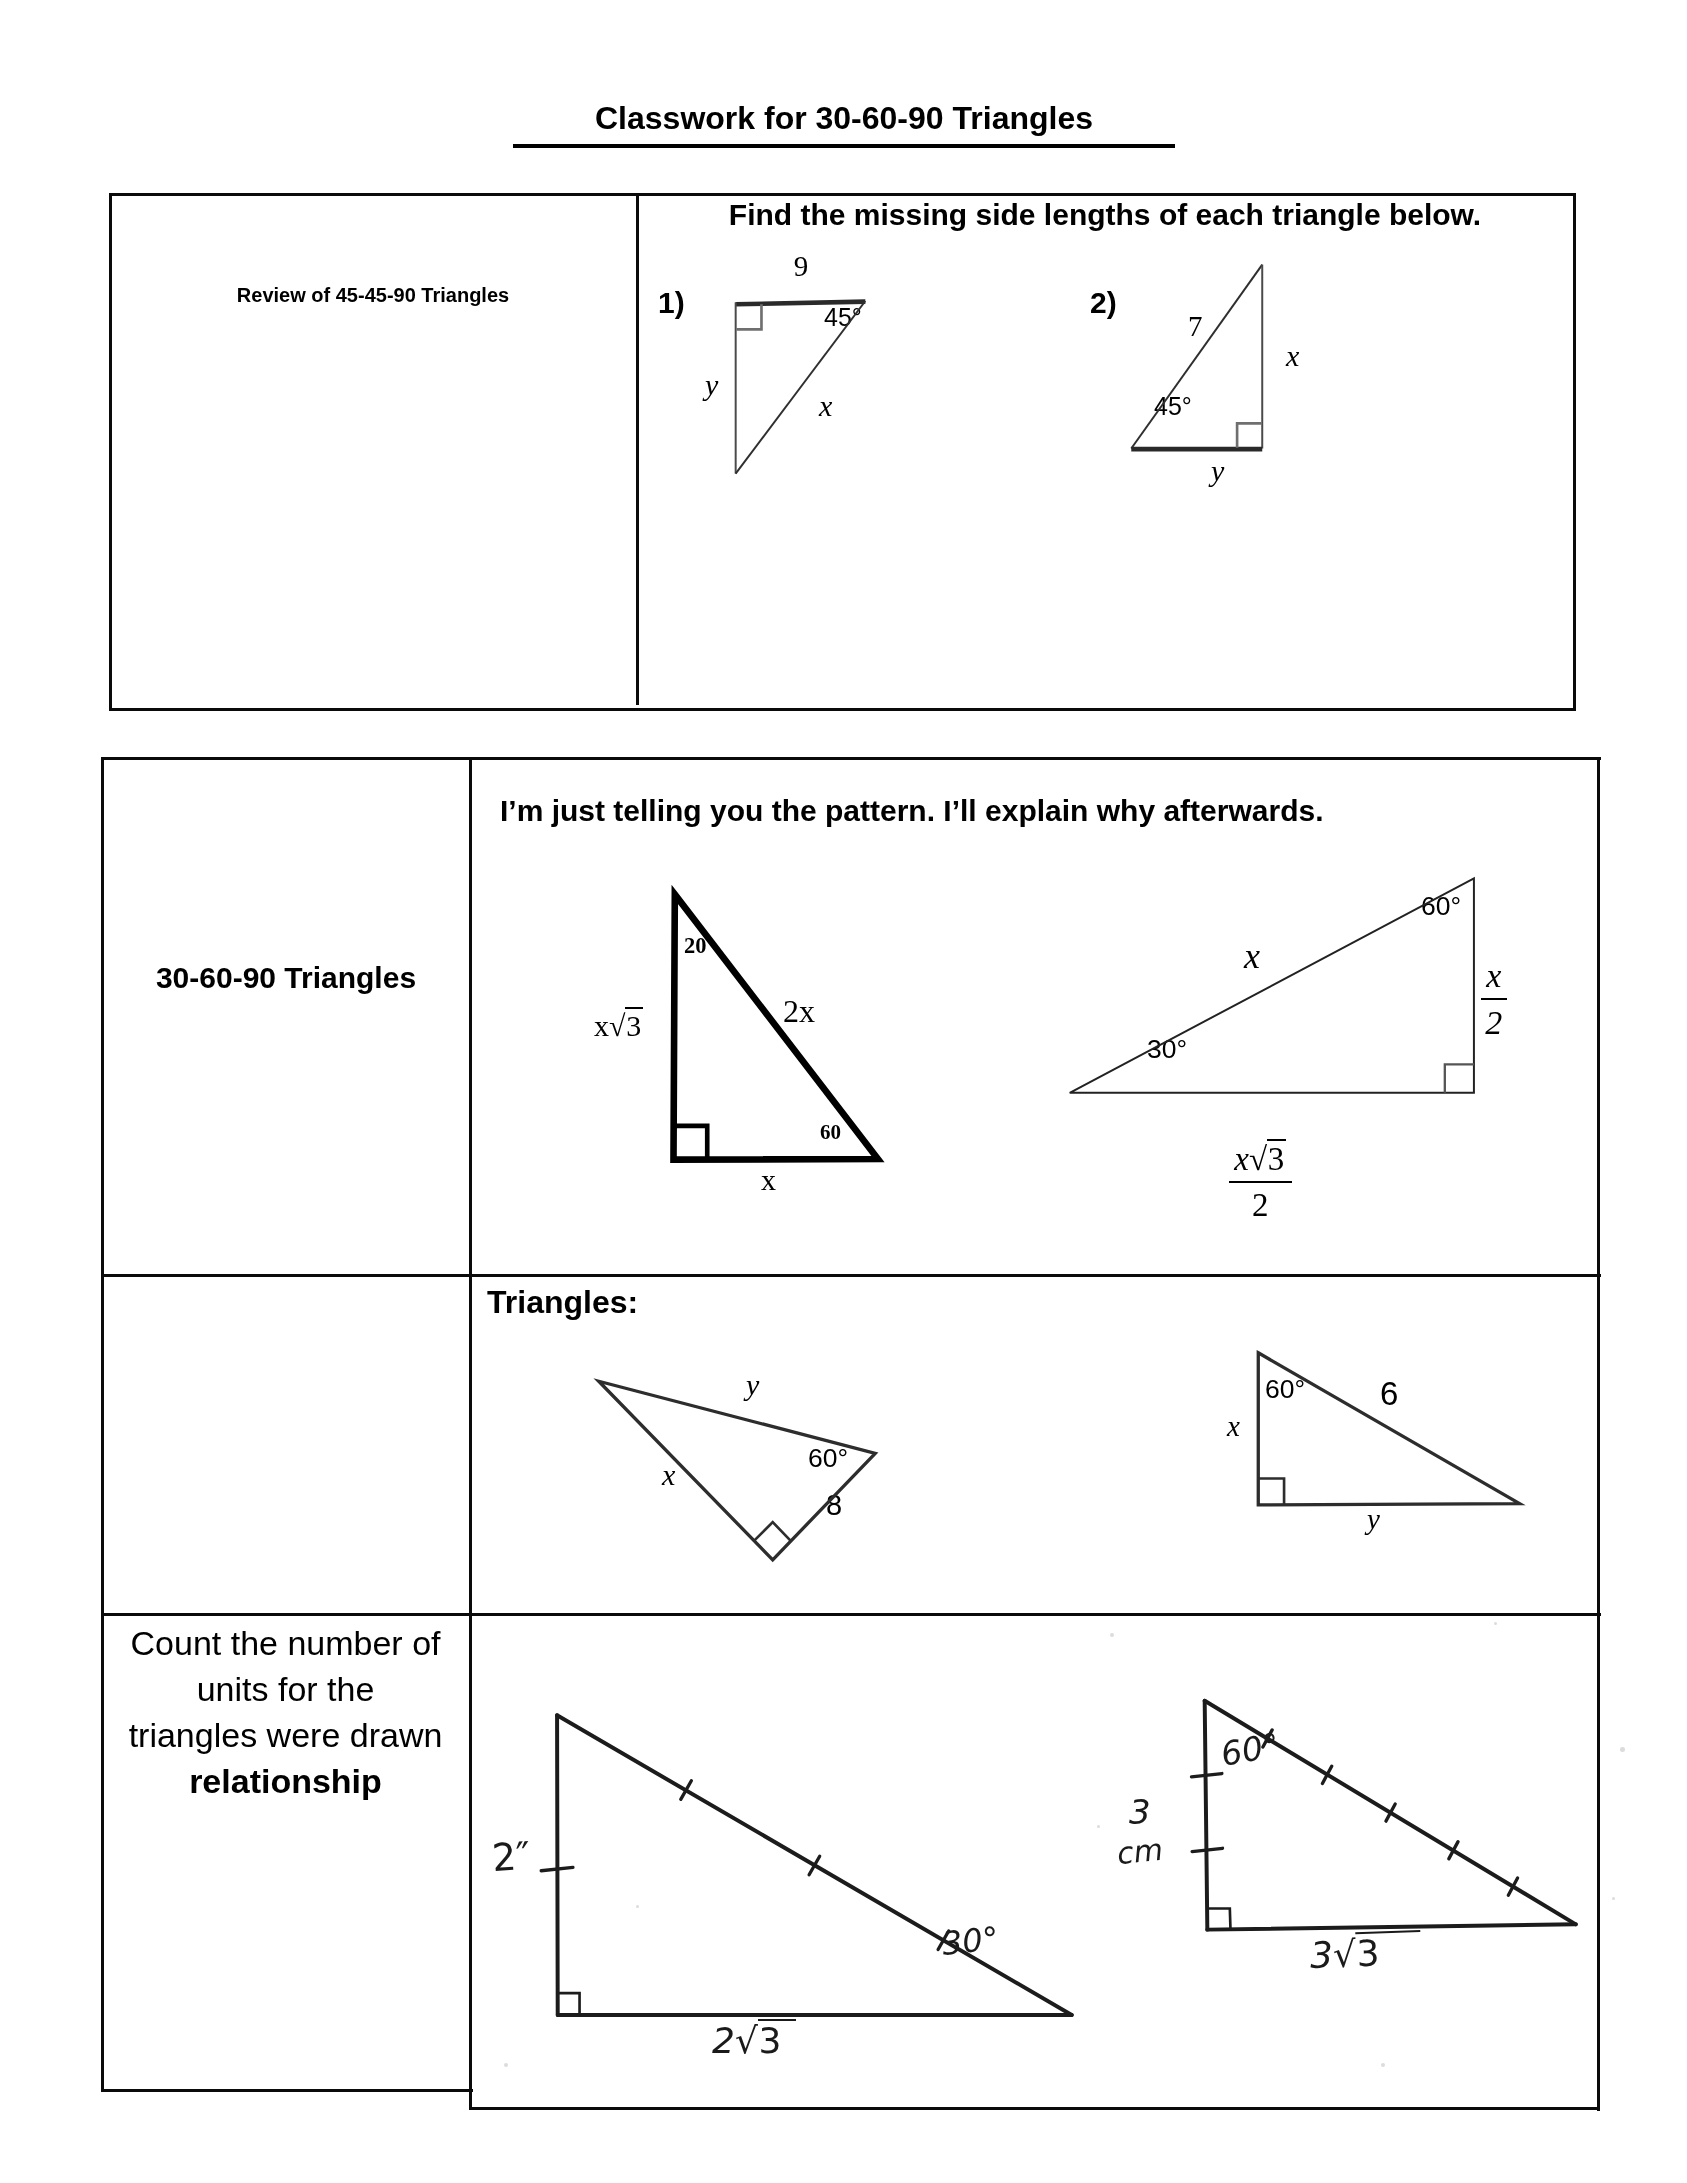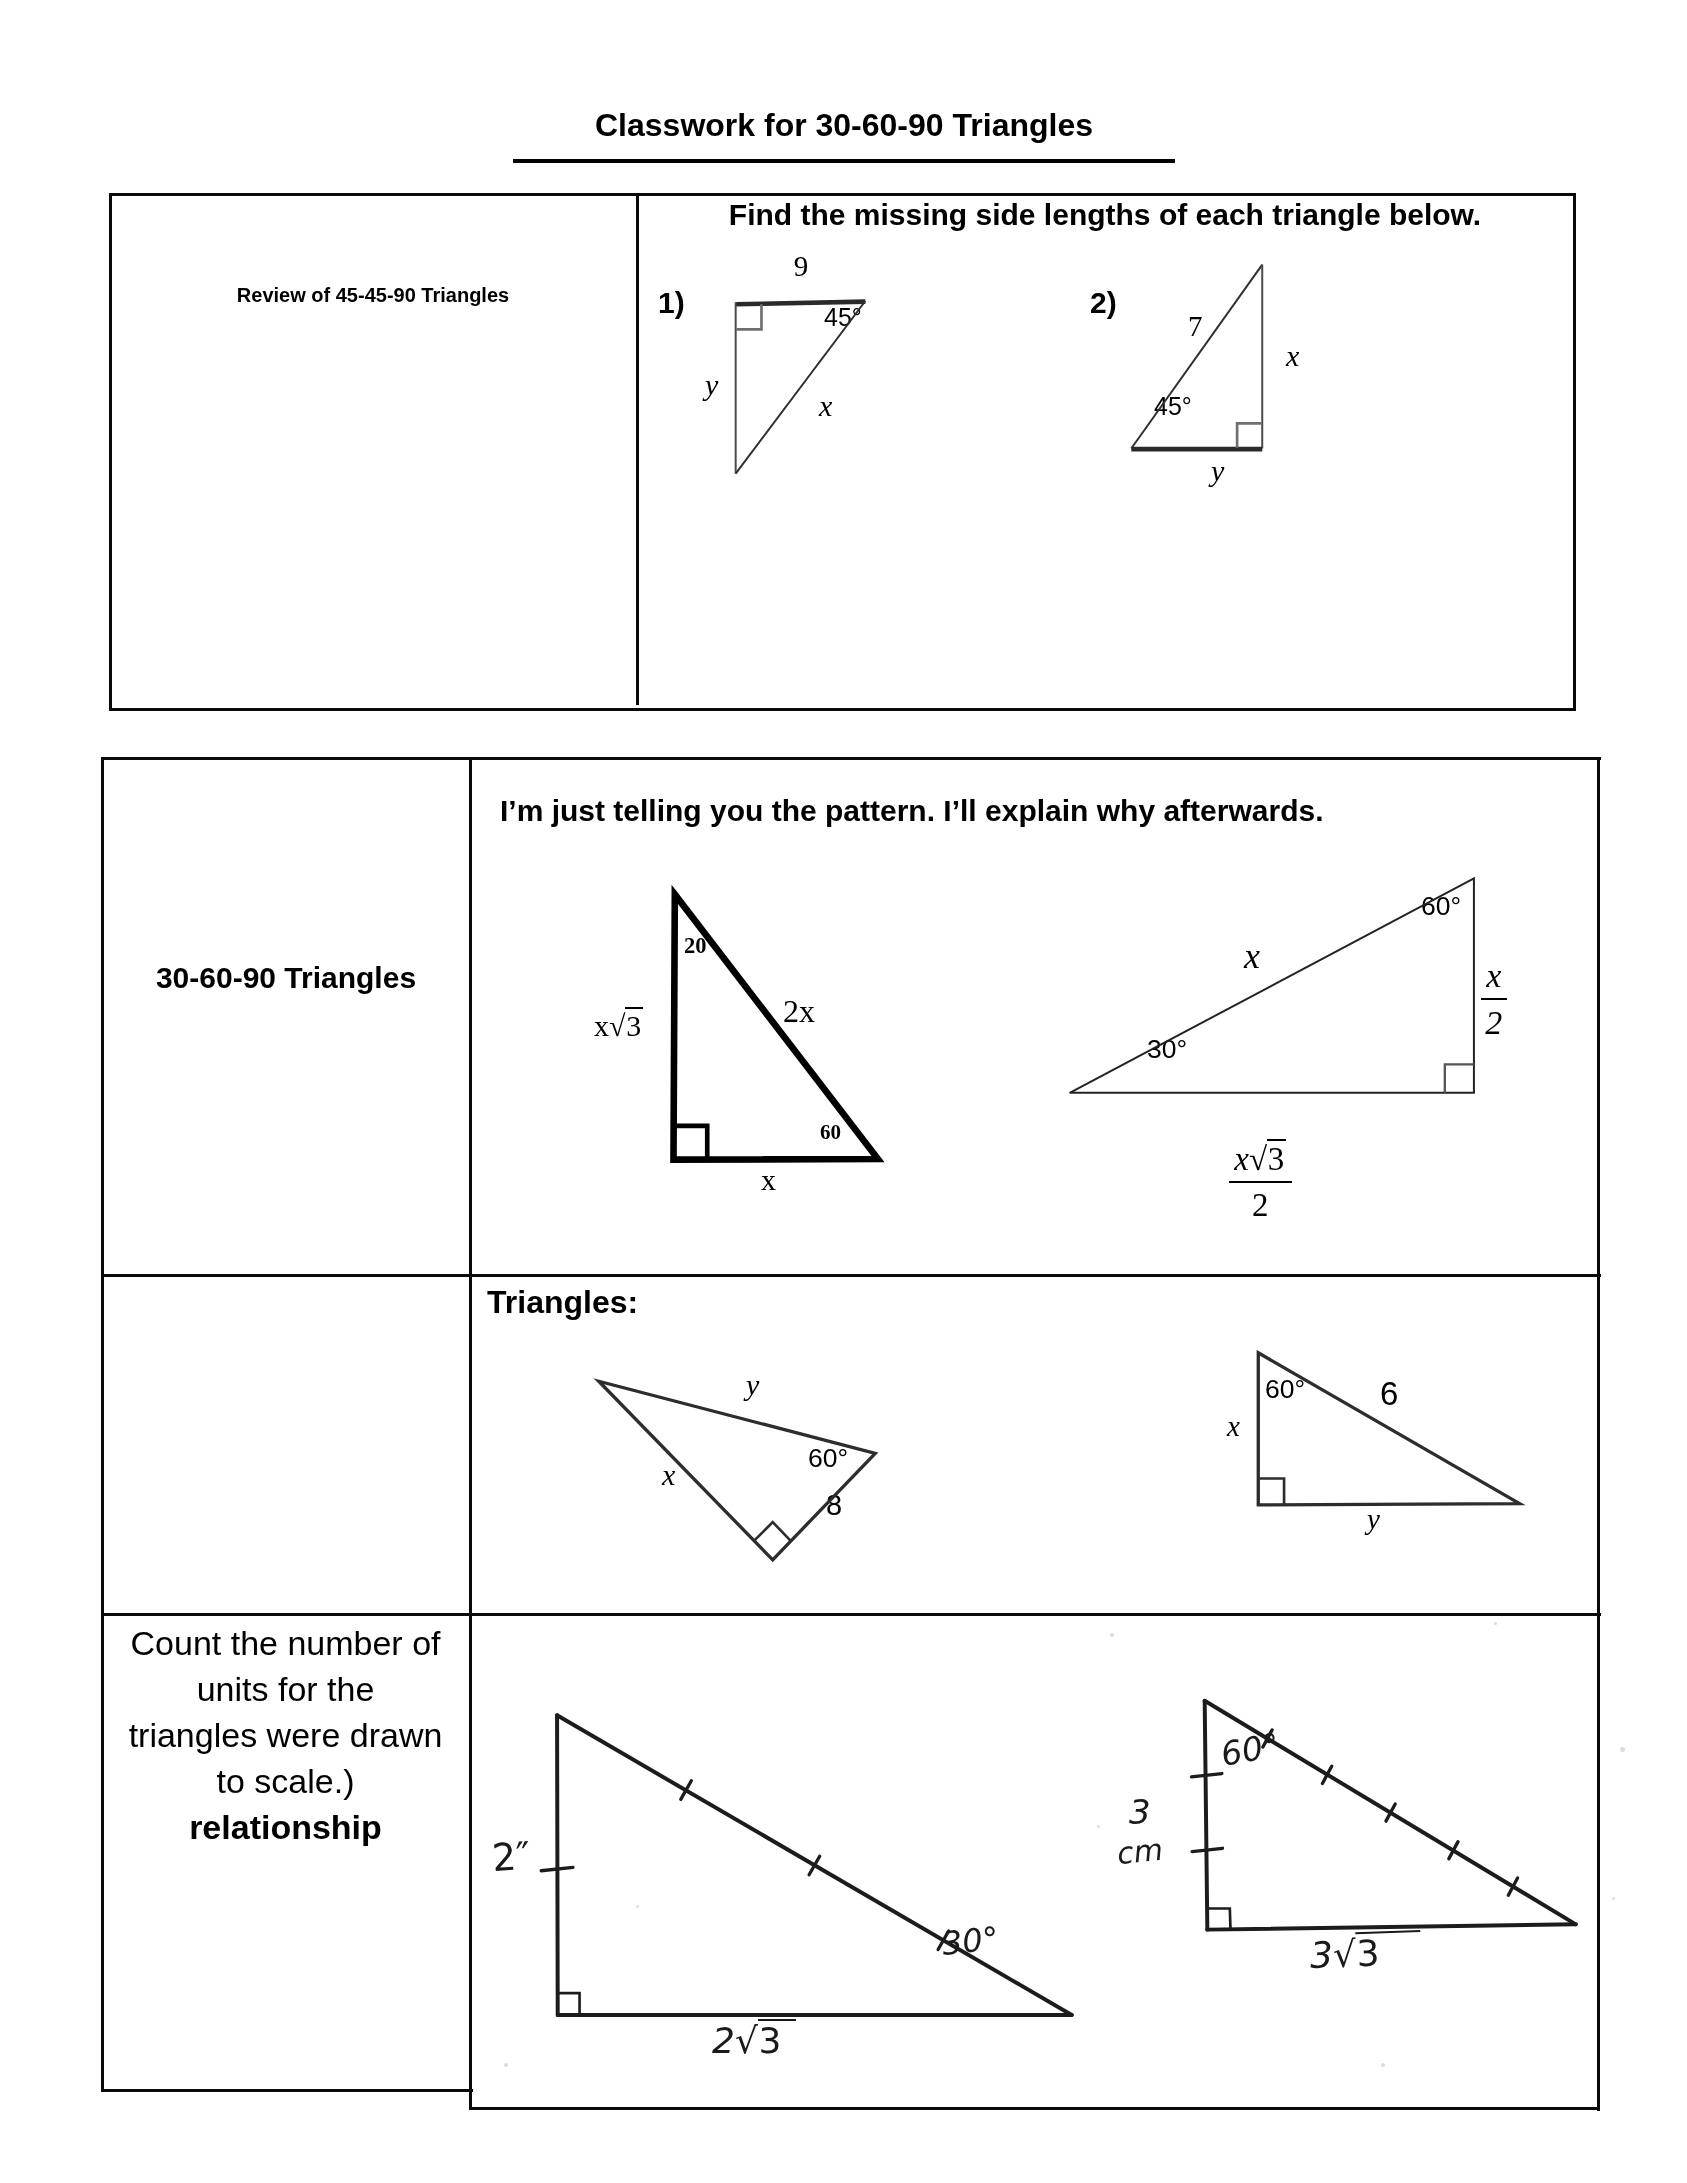--- a/index.html
+++ b/index.html
@@ -21,21 +21,21 @@
   .frac{position:absolute;display:inline-flex;flex-direction:column;align-items:center;line-height:1;}
   .frac .num{border-bottom:2.6px solid #000;padding:0 5.3px 5.3px;}
   .frac .den{padding-top:5.3px;}
   .prompt-line{display:block;}
   svg{position:absolute;left:0;top:0;pointer-events:none;}
   .speck{position:absolute;border-radius:50%;background:#8a8a8a;opacity:.3;}
 </style>
 </head>
 <body>
 
-<div class="lbl b ctr" style="left:513px;top:101px;width:662px;font-size:32px;border-bottom:4.6px solid #000;padding-bottom:16px;margin-top:7px;">Classwork for 30-60-90 Triangles</div>
+<div class="lbl b ctr" style="left:513px;top:101px;width:662px;font-size:32px;border-bottom:4.6px solid #000;padding-bottom:8px;">Classwork for 30-60-90 Triangles</div>
 
 <div class="abs" style="left:109px;top:193px;width:1461px;height:512px;border:3.3px solid #0a0a0a;"></div>
 <div class="line" style="left:636px;top:193px;width:3.3px;height:512px;"></div>
 
 <div class="lbl b ctr" style="left:109px;top:284px;width:528px;font-size:20px;">Review of 45-45-90 Triangles</div>
 <div class="lbl b ctr" style="left:640px;top:198px;width:930px;font-size:30px;">Find the missing side lengths of each triangle below.</div>
 
 <div class="lbl b" style="left:658px;top:286px;font-size:30px;">1)</div>
 <div class="lbl serif ctr" style="left:781px;top:251px;width:40px;font-size:29px;">9</div>
 <div class="lbl sans" style="left:824px;top:304px;font-size:25px;">45°</div>
@@ -89,21 +89,20 @@
 
 <div class="lbl sans" style="left:1265px;top:1375px;font-size:26.5px;">60°</div>
 <div class="lbl serif it" style="left:1227px;top:1411px;font-size:29px;">x</div>
 <div class="lbl sans" style="left:1380px;top:1376px;font-size:33px;">6</div>
 <div class="lbl serif it" style="left:1367px;top:1504px;font-size:29px;">y</div>
 
 <div class="abs ctr" style="left:103px;top:1620px;width:365px;font-size:34px;line-height:46px;">
   <span class="prompt-line">Count the number of</span>
   <span class="prompt-line">units for the</span>
   <span class="prompt-line">triangles were drawn</span>
-  <span class="prompt-line">to scale.)</span>
   <span class="prompt-line b">relationship</span>
 </div>
 
 <div class="lbl hand" style="left:492px;top:1837px;font-size:38px;transform:rotate(-4deg);">2″</div>
 <div class="lbl hand it" style="left:942px;top:1924px;font-size:32px;transform:rotate(-6deg);">30°</div>
 <div class="lbl hand" style="left:712px;top:2019px;font-size:36px;">
   <span class="it">2</span><span class="sqrt">√</span><span class="radicand" style="border-top-width:2.6px;padding-right:14.6px;">3</span>
 </div>
 <div class="lbl hand it" style="left:1221px;top:1732px;font-size:33px;transform:rotate(-10deg);">60°</div>
 <div class="lbl hand it" style="left:1129px;top:1794px;font-size:34px;">3</div>

